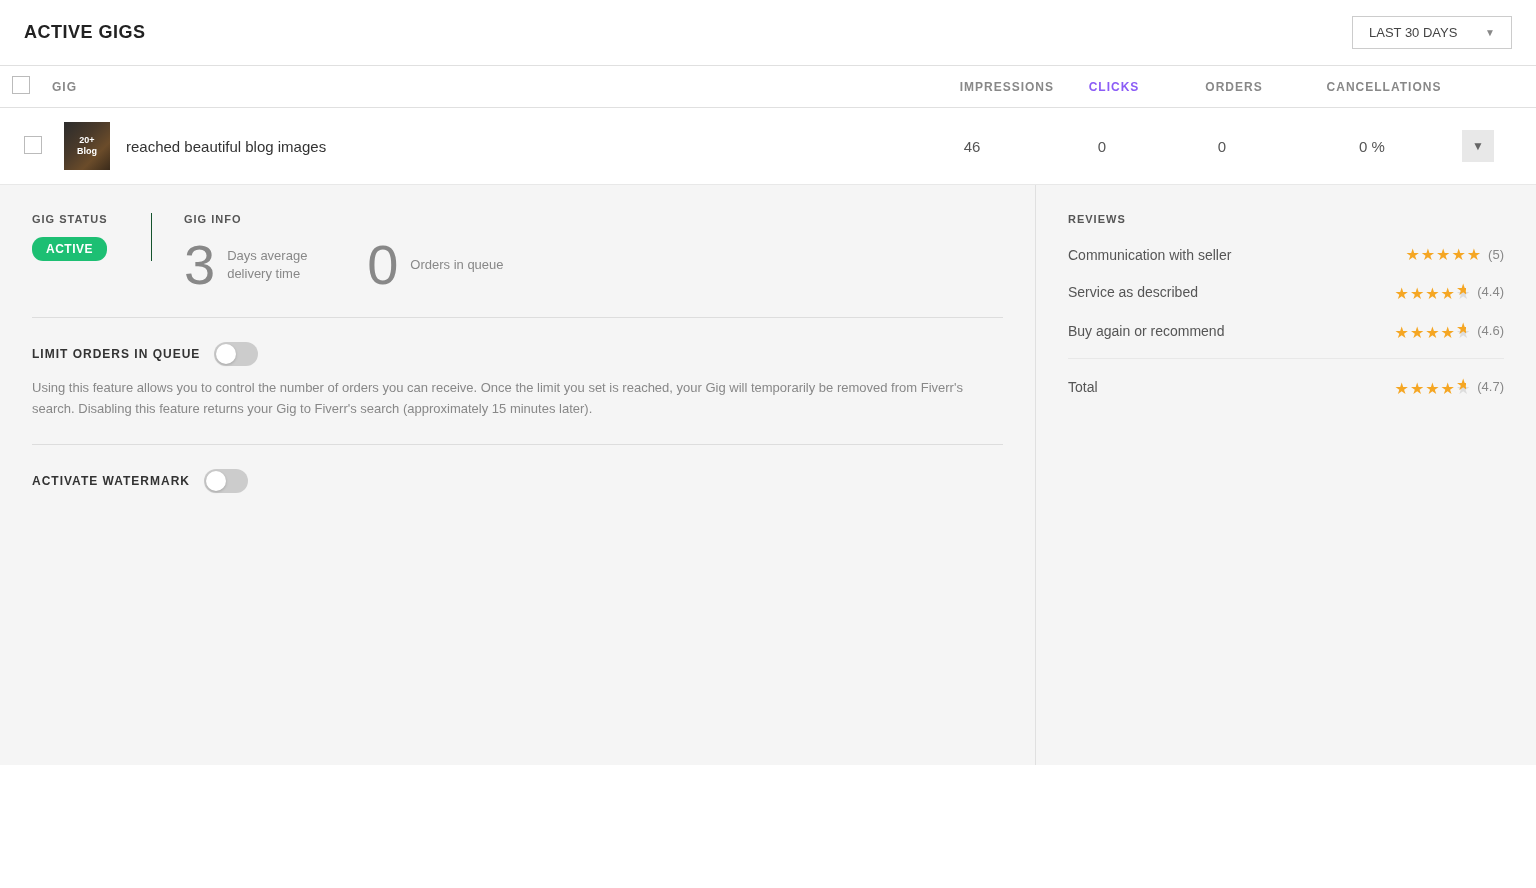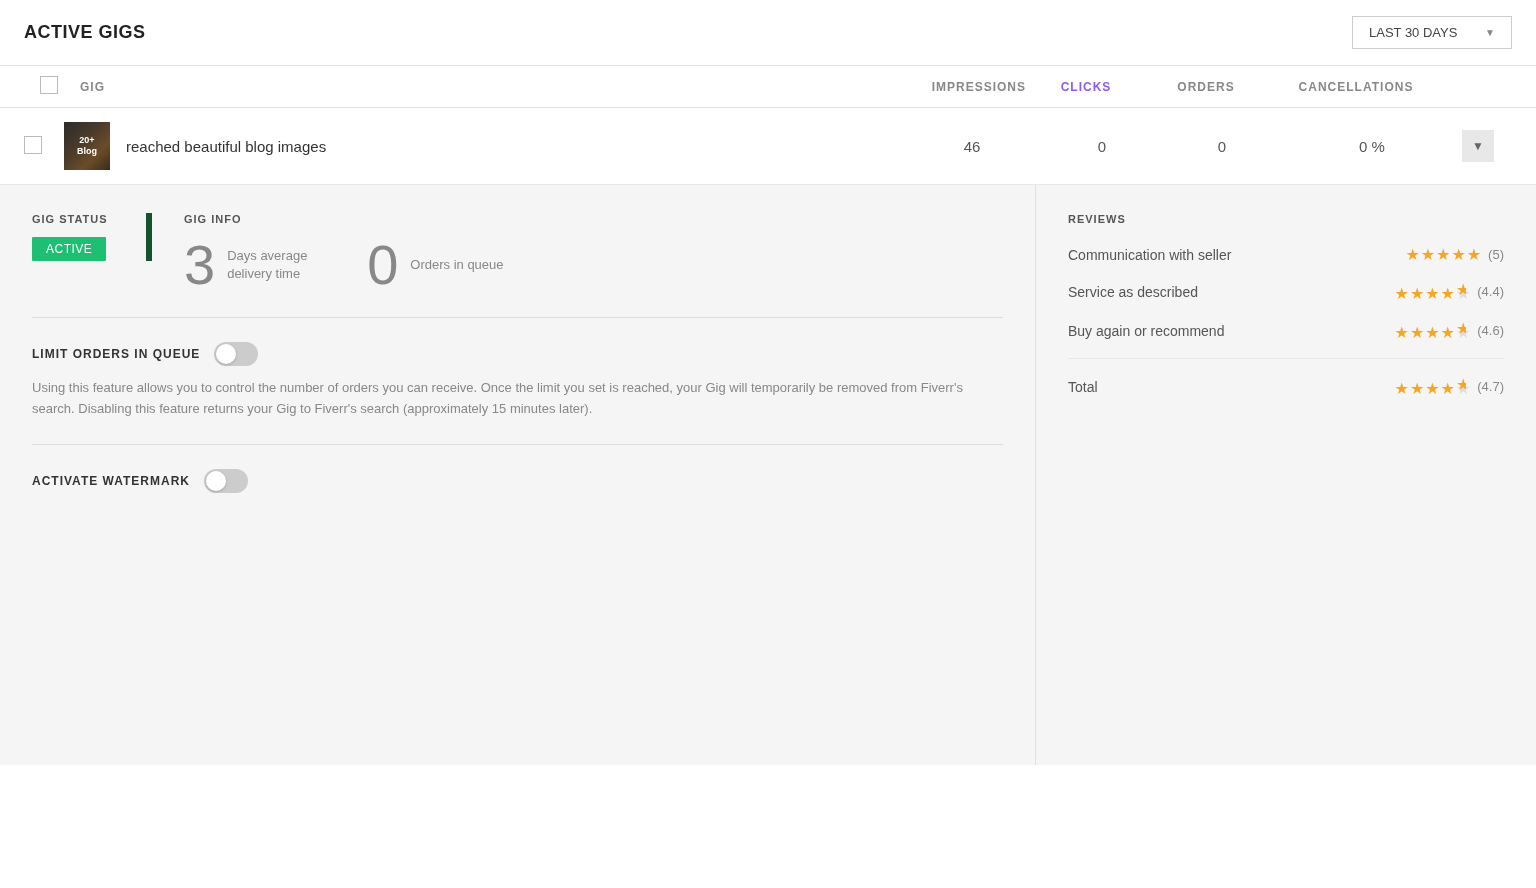--- a/index.html
+++ b/index.html
@@ -36,21 +36,21 @@
       justify-content: space-between;
     }
     .date-filter .chevron { font-size: 10px; color: #888; }
 
     
     .table-header {
       background: #fff;
       border-bottom: 1px solid #e0e0e0;
       display: flex;
       align-items: center;
-      padding: 10px 40px;
+      padding: 10px 12px;
       gap: 0;
     }
     .th-checkbox { width: 40px; }
     .th-gig { flex: 1; font-size: 12px; font-weight: 600; color: #888; letter-spacing: 1px; text-transform: uppercase; }
     .th-impressions { width: 140px; text-align: right; font-size: 12px; font-weight: 600; color: #888; letter-spacing: 1px; text-transform: uppercase; }
     .th-clicks { width: 120px; text-align: center; font-size: 12px; font-weight: 600; color: #8b5cf6; letter-spacing: 1px; text-transform: uppercase; }
     .th-orders { width: 120px; text-align: center; font-size: 12px; font-weight: 600; color: #888; letter-spacing: 1px; text-transform: uppercase; }
     .th-cancellations { width: 180px; text-align: center; font-size: 12px; font-weight: 600; color: #888; letter-spacing: 1px; text-transform: uppercase; }
     .th-action { width: 50px; }
 
@@ -141,37 +141,37 @@
       letter-spacing: 1px;
       text-transform: uppercase;
       color: #555;
       margin-bottom: 12px;
     }
     .status-active {
       display: inline-block;
       background: #1dbf73;
       color: #fff;
       font-size: 12px;
-      font-weight: 400;
+      font-weight: 700;
       padding: 5px 14px;
-      border-radius: 1px;
+      border-radius: 11px;
       letter-spacing: 0.5px;
     }
 
     
     .top-section {
       display: flex;
       gap: 0;
       margin-bottom: 24px;
       align-items: flex-start;
     }
     .gig-status-box {
       width: 120px;
       padding-right: 24px;
-      border-right: 6px solid #14532d;
+      border-right: 1px solid #14532d;
       margin-right: 32px;
     }
     .gig-info-box { flex: 1; }
     .gig-info-stats {
       display: flex;
       gap: 40px;
       align-items: center;
       margin-top: 8px;
     }
     .stat-block { display: flex; align-items: center; gap: 12px; }

